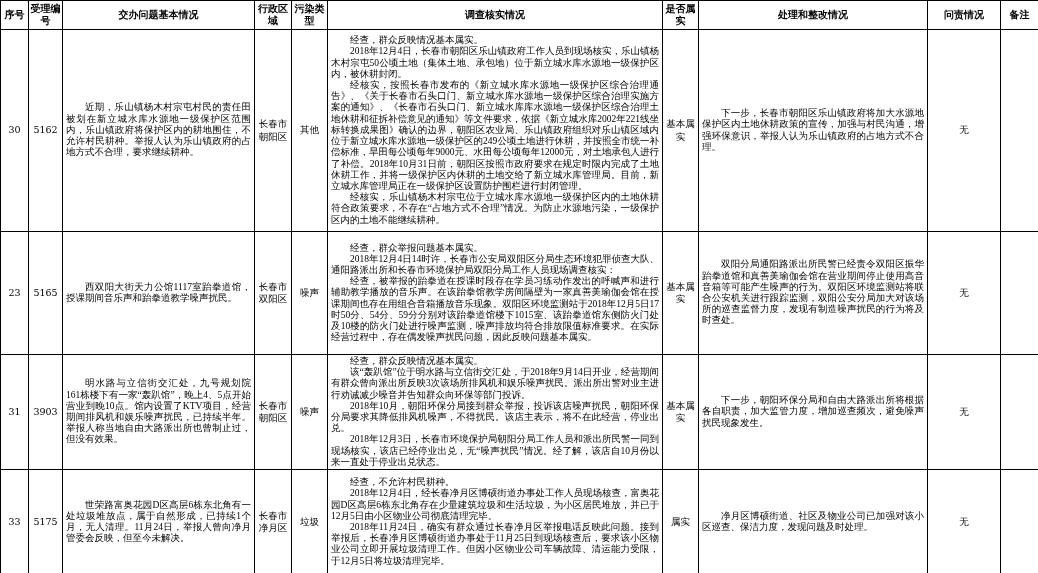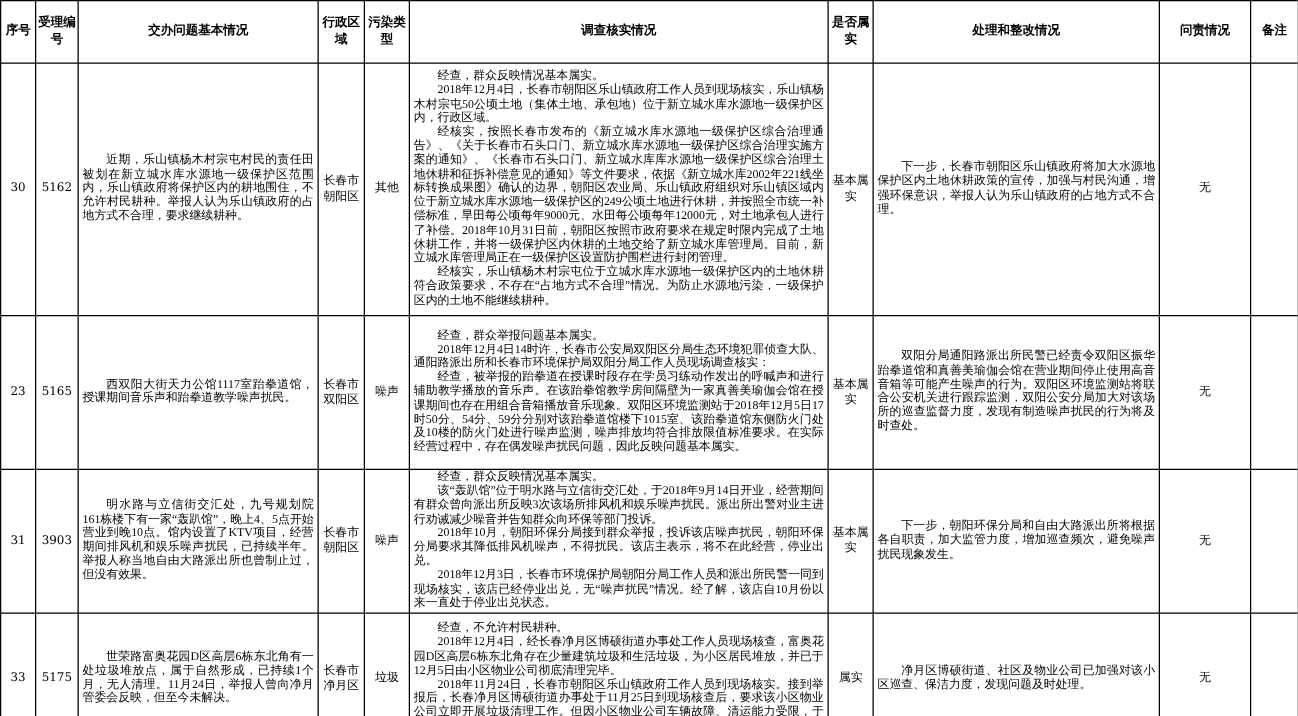--- a/index.html
+++ b/index.html
@@ -43,21 +43,21 @@
       <col style="width:192px">
       <col style="width:37px">
       <col style="width:36px">
     <col style="width:335px">
       <col style="width:36px">
       <col style="width:229px">
       <col style="width:73px">
       <col style="width:38px">
   </colgroup>
   <thead>
-    <tr style="height:50px">
+    <tr style="height:29px">
       <th>序号</th>
       <th>受理编号</th>
       <th>交办问题基本情况</th>
       <th>行政区域</th>
       <th>污染类型</th>
       <th>调查核实情况</th>
       <th>是否属实</th>
       <th>处理和整改情况</th>
       <th>问责情况</th>
       <th>备注</th>
@@ -70,21 +70,21 @@
       <td class="t">
           <div class="paras">
             <p class="para">近期，乐山镇杨木村宗屯村民的责任田被划在新立城水库水源地一级保护区范围内，乐山镇政府将保护区内的耕地围住，不允许村民耕种。举报人认为乐山镇政府的占地方式不合理，要求继续耕种。</p>
           </div>
         </td>
       <td class="c">长春市朝阳区</td>
       <td class="c">其他</td>
       <td class="t">
           <div class="paras">
             <p class="para">经查，群众反映情况基本属实。</p>
-            <p class="para">2018年12月4日，长春市朝阳区乐山镇政府工作人员到现场核实，乐山镇杨木村宗屯50公顷土地（集体土地、承包地）位于新立城水库水源地一级保护区内，行政区域。</p>
+            <p class="para">2018年12月4日，长春市朝阳区乐山镇政府工作人员到现场核实，乐山镇杨木村宗屯50公顷土地（集体土地、承包地）位于新立城水库水源地一级保护区内，被休耕封闭。</p>
             <p class="para">经核实，按照长春市发布的《新立城水库水源地一级保护区综合治理通告》、《关于长春市石头口门、新立城水库水源地一级保护区综合治理实施方案的通知》、《长春市石头口门、新立城水库库水源地一级保护区综合治理土地休耕和征拆补偿意见的通知》等文件要求，依据《新立城水库2002年221线坐标转换成果图》确认的边界，朝阳区农业局、乐山镇政府组织对乐山镇区域内位于新立城水库水源地一级保护区的249公顷土地进行休耕，并按照全市统一补偿标准，旱田每公顷每年9000元、水田每公顷每年12000元，对土地承包人进行了补偿。2018年10月31日前，朝阳区按照市政府要求在规定时限内完成了土地休耕工作，并将一级保护区内休耕的土地交给了新立城水库管理局。目前，新立城水库管理局正在一级保护区设置防护围栏进行封闭管理。</p>
             <p class="para">经核实，乐山镇杨木村宗屯位于立城水库水源地一级保护区内的土地休耕符合政策要求，不存在“占地方式不合理”情况。为防止水源地污染，一级保护区内的土地不能继续耕种。</p>
           </div>
         </td>
       <td class="c">基本属实</td>
       <td class="t">
           <div class="paras">
             <p class="para">下一步，长春市朝阳区乐山镇政府将加大水源地保护区内土地休耕政策的宣传，加强与村民沟通，增强环保意识，举报人认为乐山镇政府的占地方式不合理。</p>
           </div>
         </td>
@@ -151,21 +151,21 @@
           <div class="paras">
             <p class="para">世荣路富奥花园D区高层6栋东北角有一处垃圾堆放点，属于自然形成，已持续1个月，无人清理。11月24日，举报人曾向净月管委会反映，但至今未解决。</p>
           </div>
         </td>
       <td class="c">长春市净月区</td>
       <td class="c">垃圾</td>
       <td class="t">
           <div class="paras">
             <p class="para">经查，不允许村民耕种。</p>
             <p class="para">2018年12月4日，经长春净月区博硕街道办事处工作人员现场核查，富奥花园D区高层6栋东北角存在少量建筑垃圾和生活垃圾，为小区居民堆放，并已于12月5日由小区物业公司彻底清理完毕。</p>
-            <p class="para">2018年11月24日，长春市朝阳区乐山镇政府工作人员到现场核实。接到举报后，长春净月区博硕街道办事处于11月25日到现场核查后，要求该小区物业公司立即开展垃圾清理工作。但因小区物业公司车辆故障、清运能力受限，于12月5日将垃圾清理完毕。</p>
+            <p class="para">2018年11月24日，确实有群众通过长春净月区举报电话反映此问题。接到举报后，长春净月区博硕街道办事处于11月25日到现场核查后，要求该小区物业公司立即开展垃圾清理工作。但因小区物业公司车辆故障、清运能力受限，于12月5日将垃圾清理完毕。</p>
           </div>
         </td>
       <td class="c">属实</td>
       <td class="t">
           <div class="paras">
             <p class="para">净月区博硕街道、社区及物业公司已加强对该小区巡查、保洁力度，发现问题及时处理。</p>
           </div>
         </td>
       <td class="c">无</td>
       <td class="c"></td>

